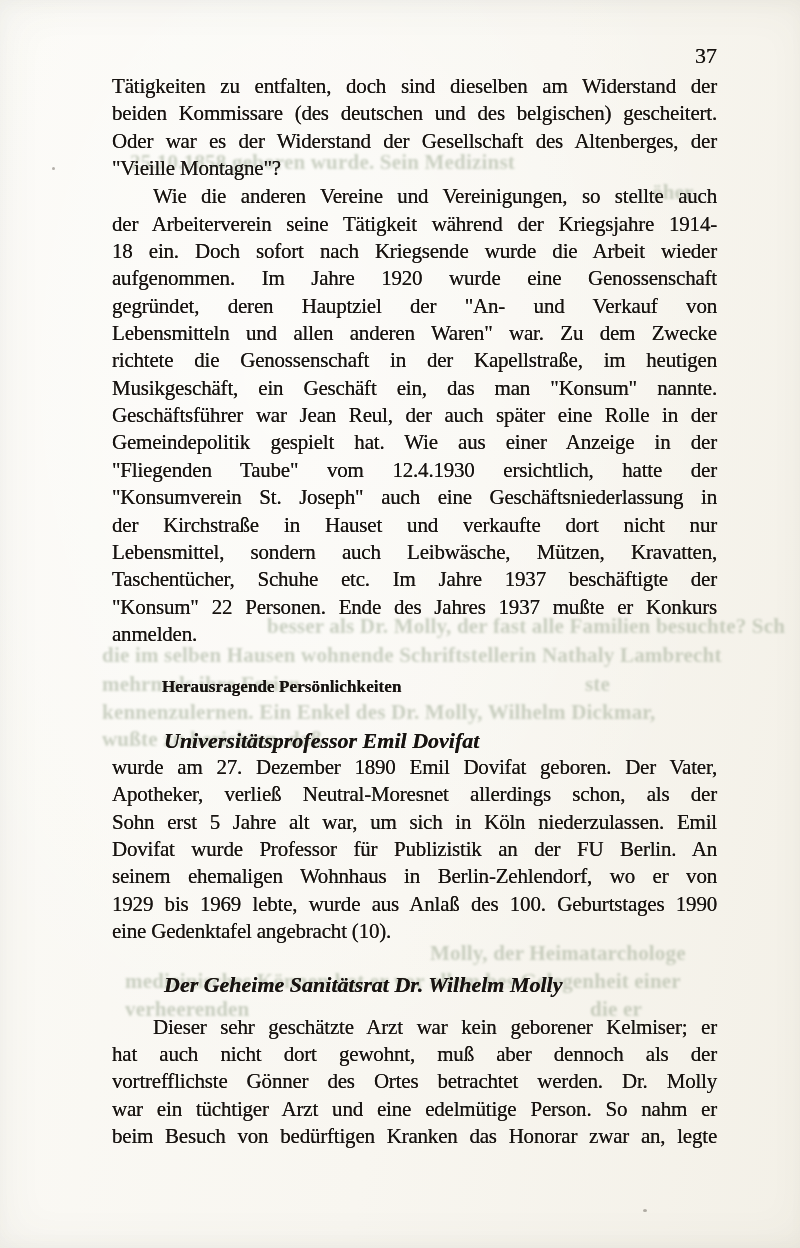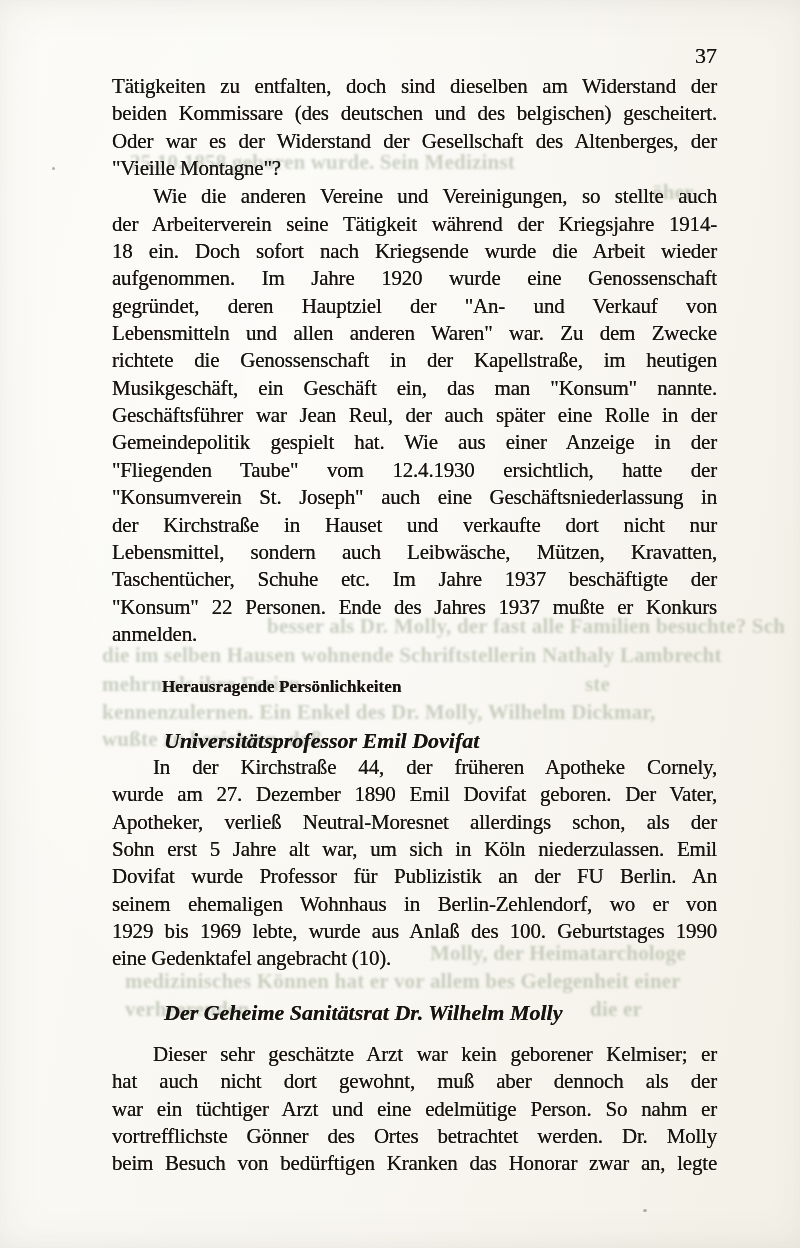--- a/index.html
+++ b/index.html
@@ -96,34 +96,33 @@
         <div class="tline">"Konsumverein St. Joseph" auch eine Geschäftsniederlassung in</div>
         <div class="tline">der Kirchstraße in  Hauset und verkaufte dort nicht nur</div>
         <div class="tline">Lebensmittel, sondern auch Leibwäsche, Mützen, Kravatten,</div>
         <div class="tline">Taschentücher, Schuhe etc. Im Jahre 1937 beschäftigte der</div>
         <div class="tline">"Konsum" 22 Personen. Ende des Jahres 1937 mußte er Konkurs</div>
         <div class="tline last">anmelden.</div>
       </div>
       <div class="h-bold">Herausragende Persönlichkeiten</div>
       <div class="h-italic">Universitätsprofessor Emil Dovifat</div>
       <div class="para">
-        <div class="tline ind">In der Kirchstraße 44, der früheren Apotheke Cornely,</div>
         <div class="tline">wurde am 27. Dezember 1890 Emil Dovifat geboren. Der Vater,</div>
         <div class="tline">Apotheker, verließ Neutral-Moresnet allerdings schon, als der</div>
         <div class="tline">Sohn erst 5 Jahre alt war, um sich in Köln niederzulassen. Emil</div>
         <div class="tline">Dovifat wurde Professor für Publizistik an der FU Berlin. An</div>
         <div class="tline">seinem ehemaligen Wohnhaus in Berlin-Zehlendorf, wo er von</div>
         <div class="tline">1929 bis 1969 lebte, wurde aus Anlaß des 100. Geburtstages 1990</div>
         <div class="tline last">eine Gedenktafel angebracht (10).</div>
       </div>
       <div class="h-italic">Der Geheime Sanitätsrat Dr. Wilhelm Molly</div>
       <div class="para p-last">
         <div class="tline ind">Dieser sehr geschätzte Arzt war kein geborener Kelmiser; er</div>
         <div class="tline">hat auch nicht dort gewohnt, muß aber dennoch als der</div>
+        <div class="tline">vortrefflichste Gönner des Ortes betrachtet werden. Dr. Molly</div>
         <div class="tline">war ein tüchtiger Arzt und eine edelmütige Person. So nahm er</div>
-        <div class="tline">vortrefflichste Gönner des Ortes betrachtet werden. Dr. Molly</div>
         <div class="tline">beim Besuch von bedürftigen Kranken das Honorar zwar an, legte</div>
       </div>
     </div>
 
   <div class="speck s1"></div>
   <div class="speck s2"></div>
 </div>
 
 </body></html>

